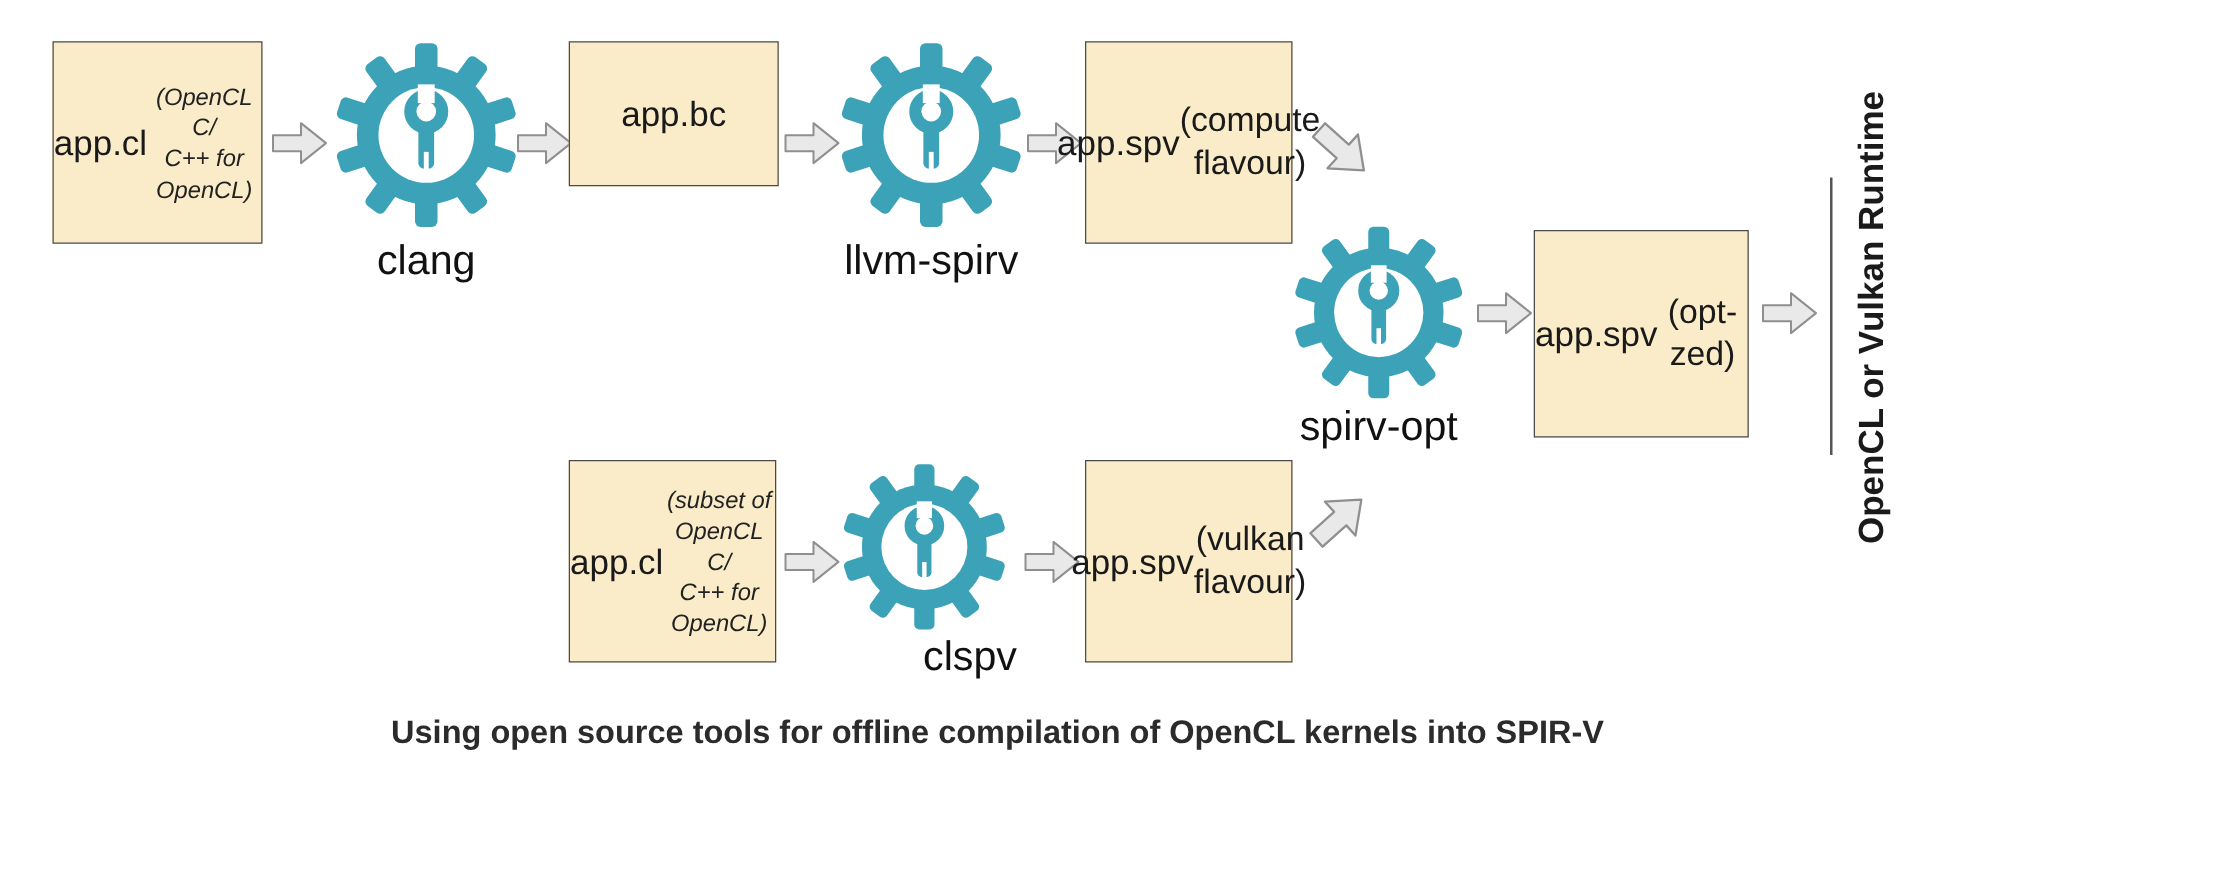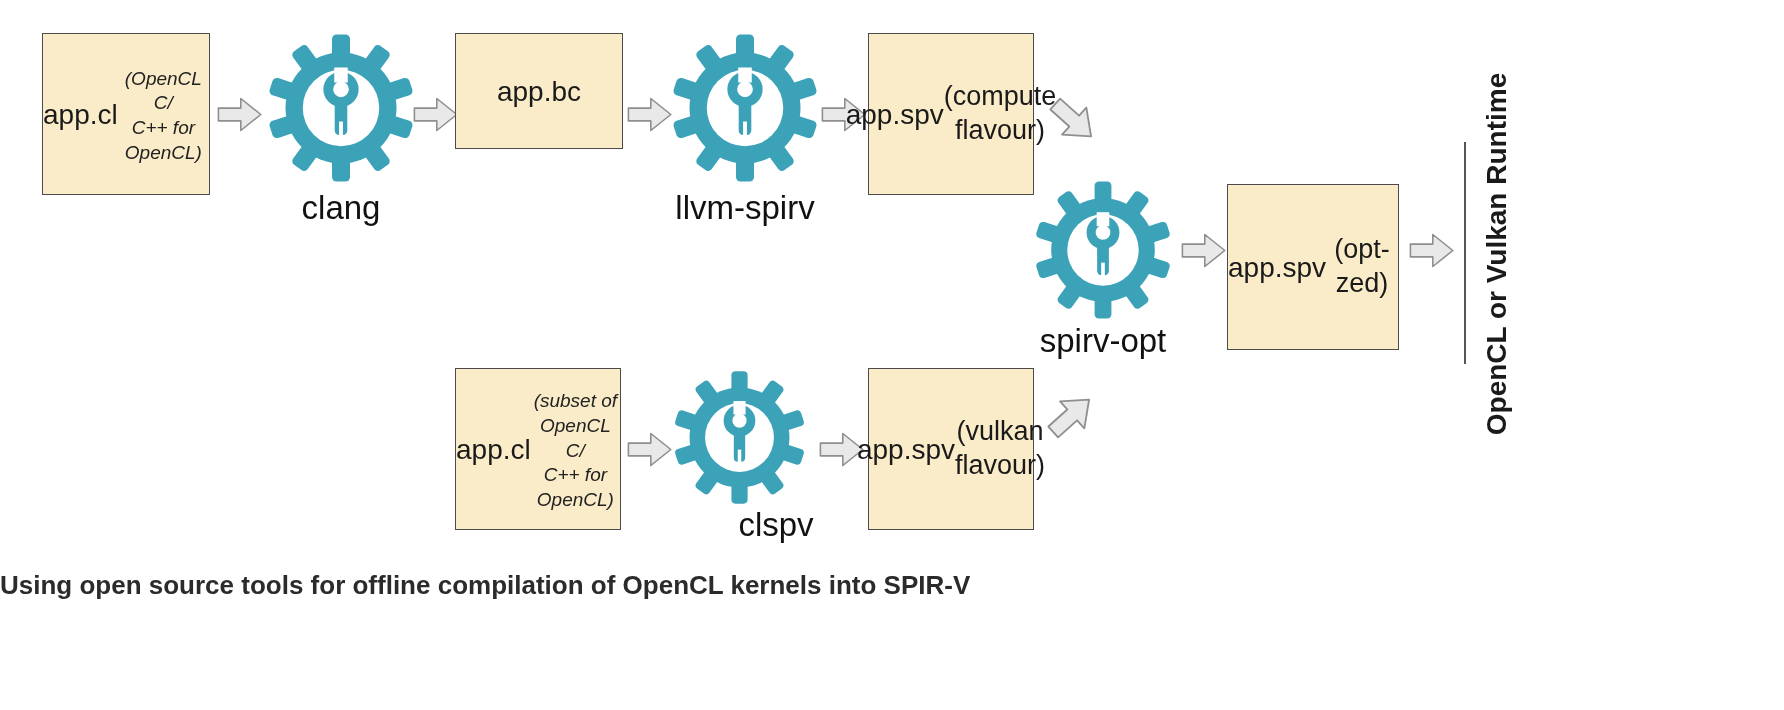--- a/index.html
+++ b/index.html
@@ -96,21 +96,21 @@
     font-weight:bold;
     color:#1a1a1a;
     transform:rotate(-90deg);
     white-space:nowrap;
   }
   .caption{
     position:absolute;
     left:0;
     top:570px;
     width:1596px;
-    text-align:left;
+    text-align:center;
     font-size:26px;
     font-weight:bold;
     color:#2b2b2b;
   }
 </style>
 </head>
 <body>
 
 <div class="stage">
 

